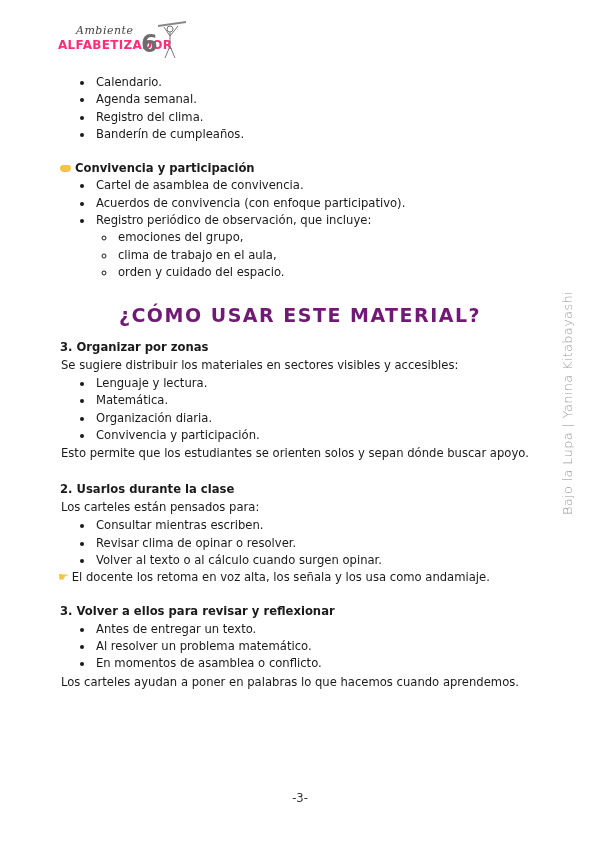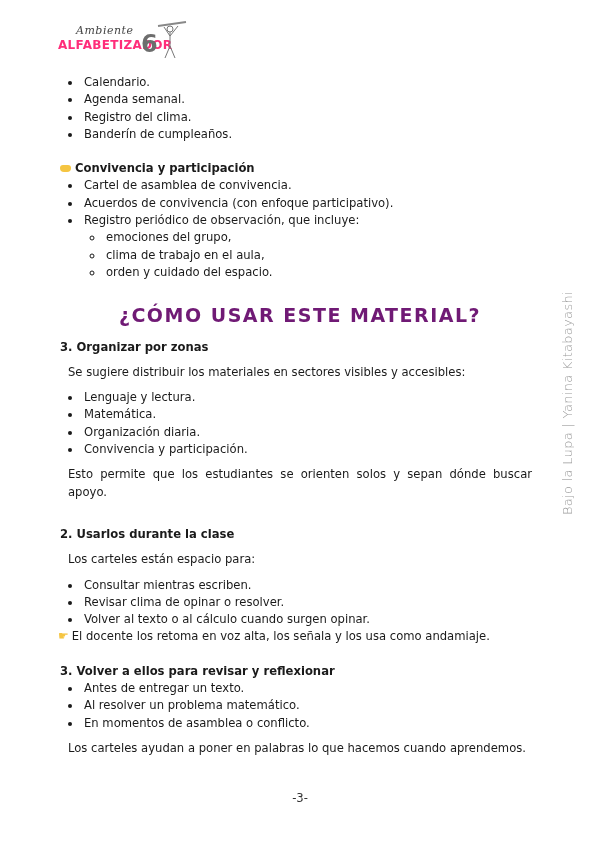--- a/index.html
+++ b/index.html
@@ -9,28 +9,28 @@
   .logo-script { position: absolute; left: 18px; top: 4px; font-family: "DejaVu Serif", serif;
                  font-style: italic; font-size: 11px; color: #444; letter-spacing: 0.5px; text-align: center; }
   .logo-main { position: absolute; left: 0px; top: 18px; font-family: "DejaVu Sans", sans-serif;
                font-weight: bold; font-size: 12px; color: #ff2d7a; letter-spacing: 0.3px; }
   .logo-num { position: absolute; left: 83px; top: 10px; font-family: "DejaVu Sans", sans-serif;
               font-weight: bold; font-size: 24px; color: #6d6d6d; }
   .logo-figure { position: absolute; left: 98px; top: 0px; }
   .content { position: absolute; left: 60px; top: 74px; width: 480px; font-size: 11.6px; line-height: 17.3px; }
   .sec-head { font-weight: bold; display: flex; align-items: center; gap: 4px; }
   ul { margin: 0; padding-left: 22px; }
-  ul.main > li { list-style: disc; padding-left: 2px; }
+  ul.main > li { list-style: disc; padding-left: 2px; margin-left: 12px; }
   ul.sub { padding-left: 20px; }
   ul.sub > li { list-style: circle; padding-left: 2px; }
   .gap { height: 17px; }
   .title { text-align: center; font-family: "DejaVu Sans", sans-serif; font-weight: bold;
            font-size: 19px; color: #701a75; letter-spacing: 1.5px; margin: 26px 0 14px 0; }
   .num-head { font-weight: bold; }
-  p { margin: 8px; text-align: justify; }
+  p { margin: 1px; text-align: justify; }
   .pointer { display: flex; gap: 3px; margin-left: -2px; }
   .icon { display: inline-block; }
   .cal-icon { width: 11px; height: 11px; background: #f3f3f3; border: 1px solid #ddd; border-top: 3px solid #e5484d; border-radius: 2px; box-sizing: border-box; }
   .hand-icon { width: 11px; height: 7px; background: #f5c542; border-radius: 6px 6px 8px 8px; }
   .point-icon { color: #f5c542; font-size: 12px; }
   .side-credit { position: absolute; left: 560px; top: 515px; transform: rotate(-90deg); transform-origin: left top;
                  font-family: "DejaVu Sans", sans-serif; font-size: 13px; color: #9a9a9a; white-space: nowrap; letter-spacing: 0.3px; font-weight: 300; }
   .page-num { position: absolute; left: 0; width: 600px; top: 791px; text-align: center; font-size: 11.6px; color: #333; }
 </style>
 </head>
@@ -82,21 +82,21 @@
   <ul class="main">
     <li>Lenguaje y lectura.</li>
     <li>Matemática.</li>
     <li>Organización diaria.</li>
     <li>Convivencia y participación.</li>
   </ul>
   <p>Esto permite que los estudiantes se orienten solos y sepan dónde buscar apoyo.</p>
   <div class="gap"></div>
 
   <div class="num-head">2. Usarlos durante la clase</div>
-  <p>Los carteles están espacio para:</p>
+  <p>Los carteles están pensados para:</p>
   <ul class="main">
     <li>Consultar mientras escriben.</li>
     <li>Revisar clima de opinar o resolver.</li>
     <li>Volver al texto o al cálculo cuando surgen opinar.</li>
   </ul>
   <div class="pointer">
     <span class="icon point-icon">☛</span>
     <span>El docente los retoma en voz alta, los señala y los usa como andamiaje.</span>
   </div>
   <div class="gap"></div>

